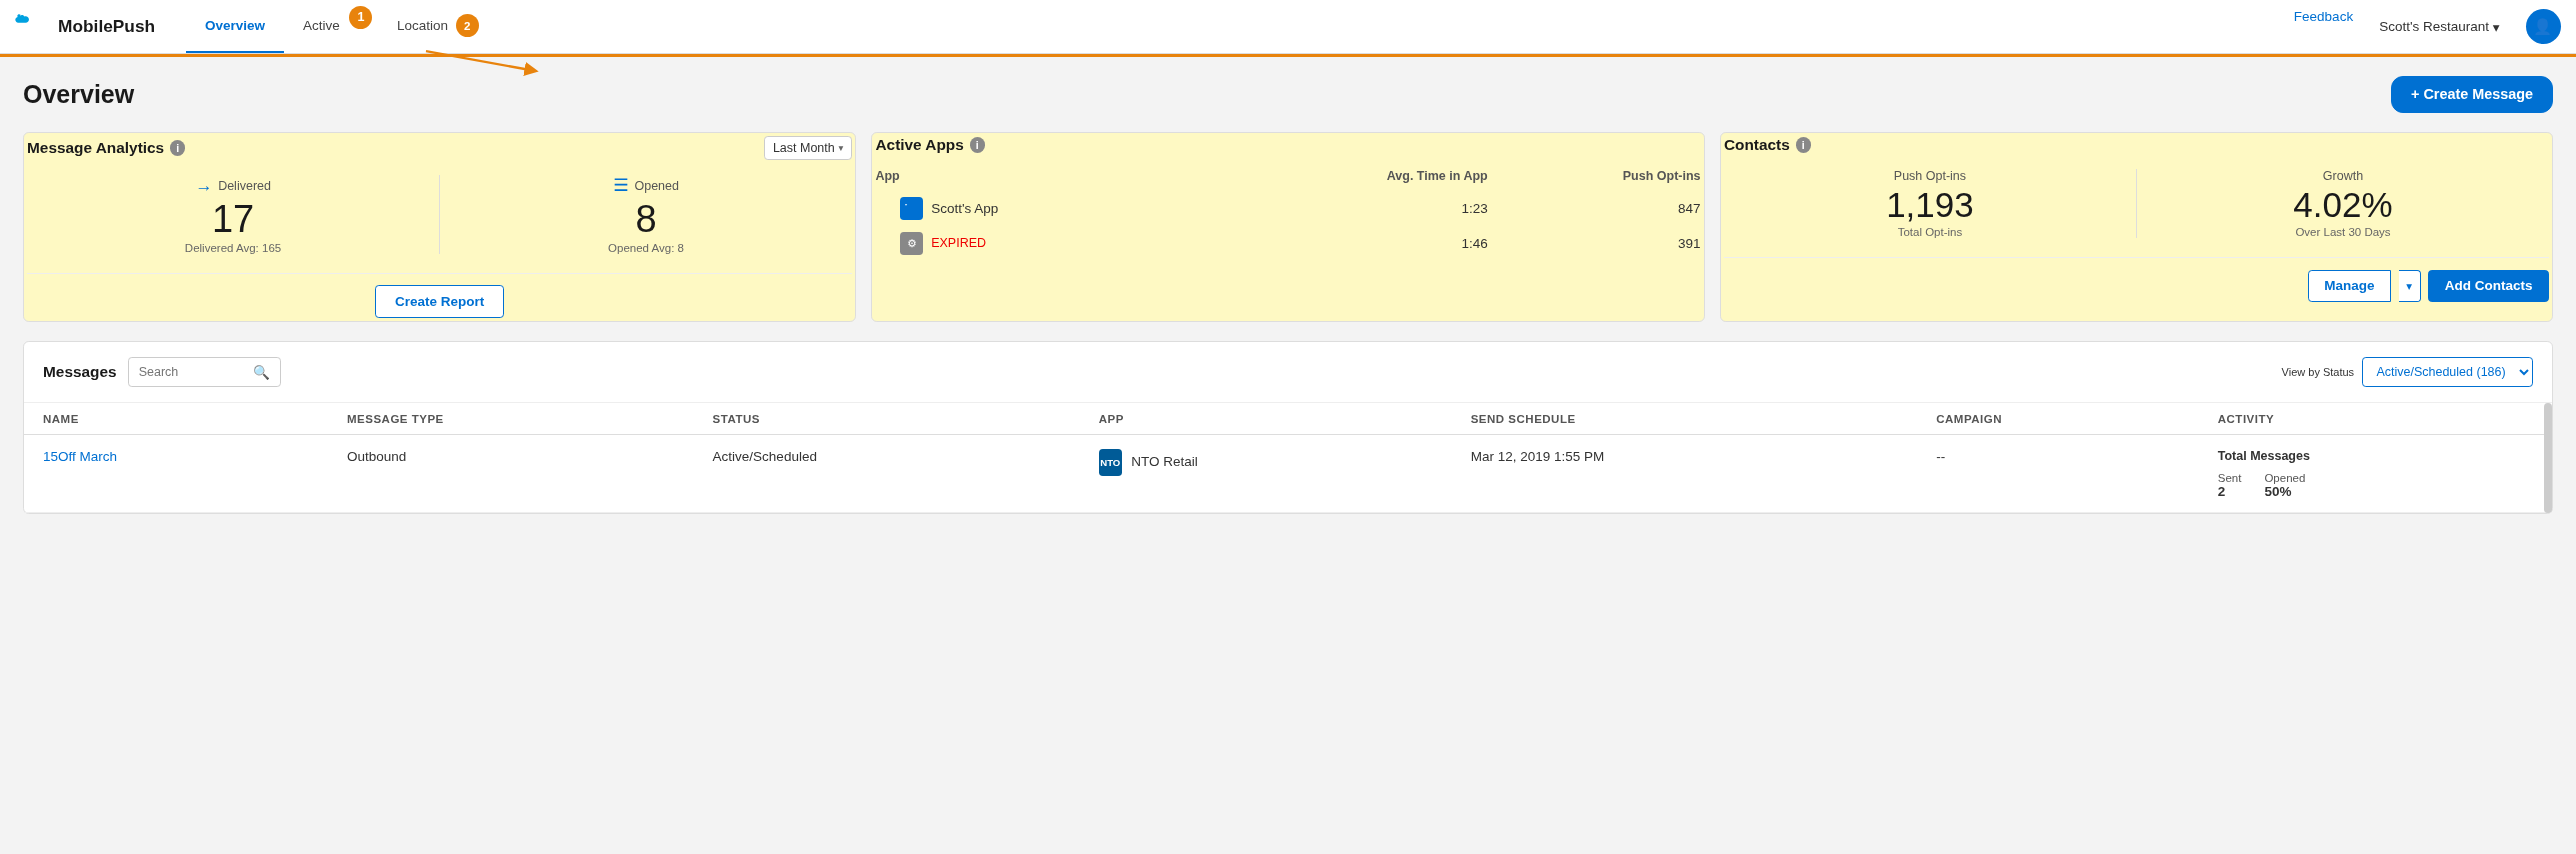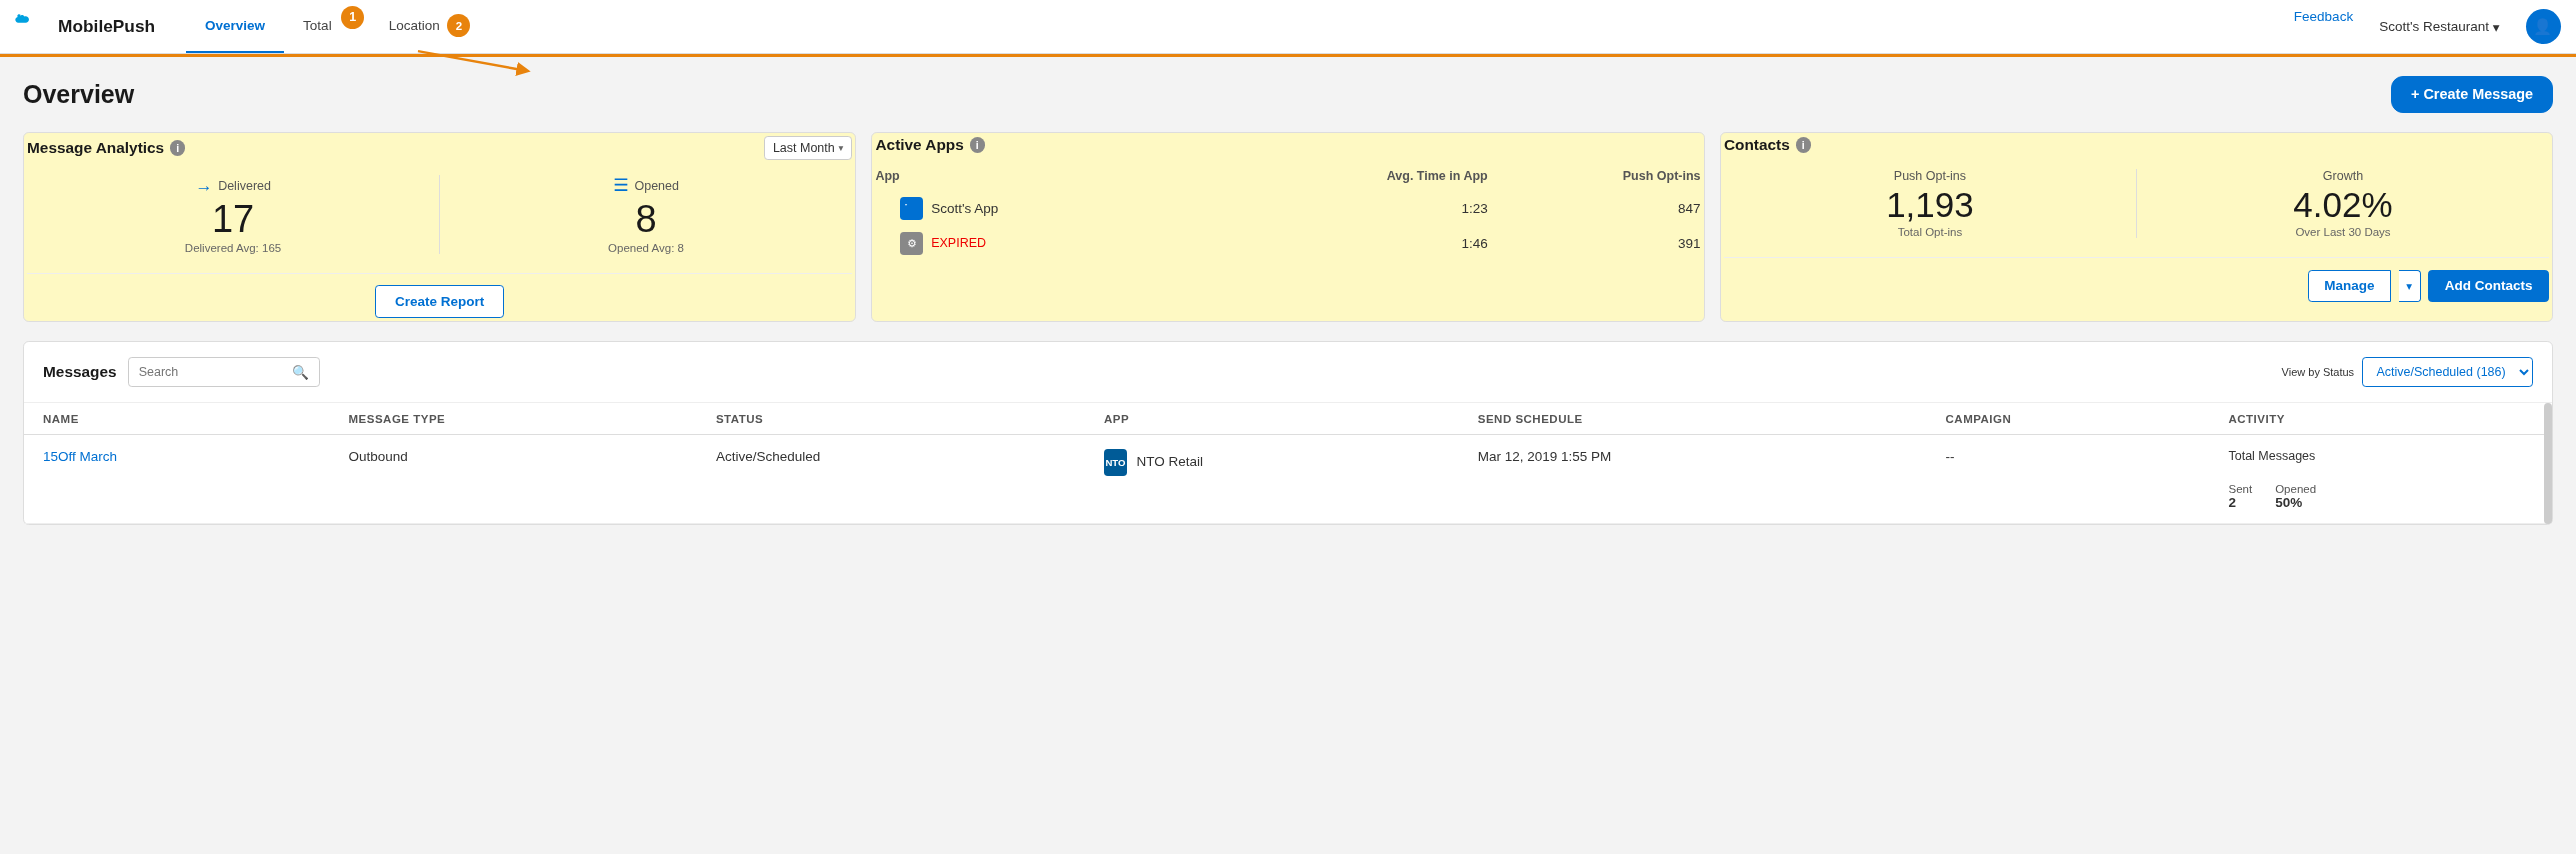--- a/index.html
+++ b/index.html
@@ -370,21 +370,21 @@
       font-weight: 700;
       color: #1a1a1a;
     }
     .search-box {
       display: flex;
       align-items: center;
       border: 1px solid #ccc;
       border-radius: 3.8px;
       padding: 5.8px 9.6px;
       gap: 5.8px;
-      width: 192px;
+      width: 153px;
       background: #fff;
     }
     .search-input {
       border: none;
       outline: none;
       font-size: 12.5px;
       width: 100%;
     }
     .messages-right {
       margin-left: auto;
@@ -444,22 +444,22 @@
       color: #fff;
       font-size: 9.6px;
       font-weight: bold;
       margin-right: 5.8px;
       vertical-align: middle;
     }
     .activity-cell {
       font-size: 12.5px;
     }
     .activity-header {
-      font-weight: 400;
-      margin-bottom: 20px;
+      font-weight: 700;
+      margin-bottom: 9px;
     }
     .activity-sub {
       display: flex;
       gap: 23px;
       font-size: 11.5px;
       color: #555;
     }
     .activity-val {
       font-size: 13.5px;
       font-weight: 600;
@@ -501,21 +501,21 @@
       <path d="M41.5 13.5c4-4.3 9.6-7 15.8-7 8.2 0 15.4 4.6 19.2 11.4 3.3-1.5 7-2.3 10.8-2.3 14.8 0 26.7 12 26.7 26.8S102.1 69.2 87.3 69.2H26C13 69.2 2.5 58.7 2.5 45.7c0-11.5 7.9-21.2 18.6-23.8-1.4-3-2.1-6.3-2.1-9.7C19 5.7 26 0 34.4 0c4.2 0 8 1.6 10.8 4.2" fill="#00a1e0" transform="scale(0.35)"></path>
     </svg>
     <span class="app-name">MobilePush</span>
   </div>
 
   <nav class="nav-tabs">
     <div class="nav-tab active">
       <span>Overview</span>
     </div>
     <div class="nav-tab" style="position:relative;">
-      <span>Total</span>
+      <span>Active</span>
 
       <div class="step-badge-1" style="position:absolute; width:23px; height:23px; top:5.8px; right:-13.5px; font-size:12.5px; z-index:10;">
         <span>1</span>
       </div>
     </div>
     <div class="nav-tab location-arrow-container" style="position:relative; margin-left:19px;margin-top:24px;">
       <span>Location</span>
       <div class="badge-circle" style="margin-left:7.7px;">
         <span>2</span>
       </div>

